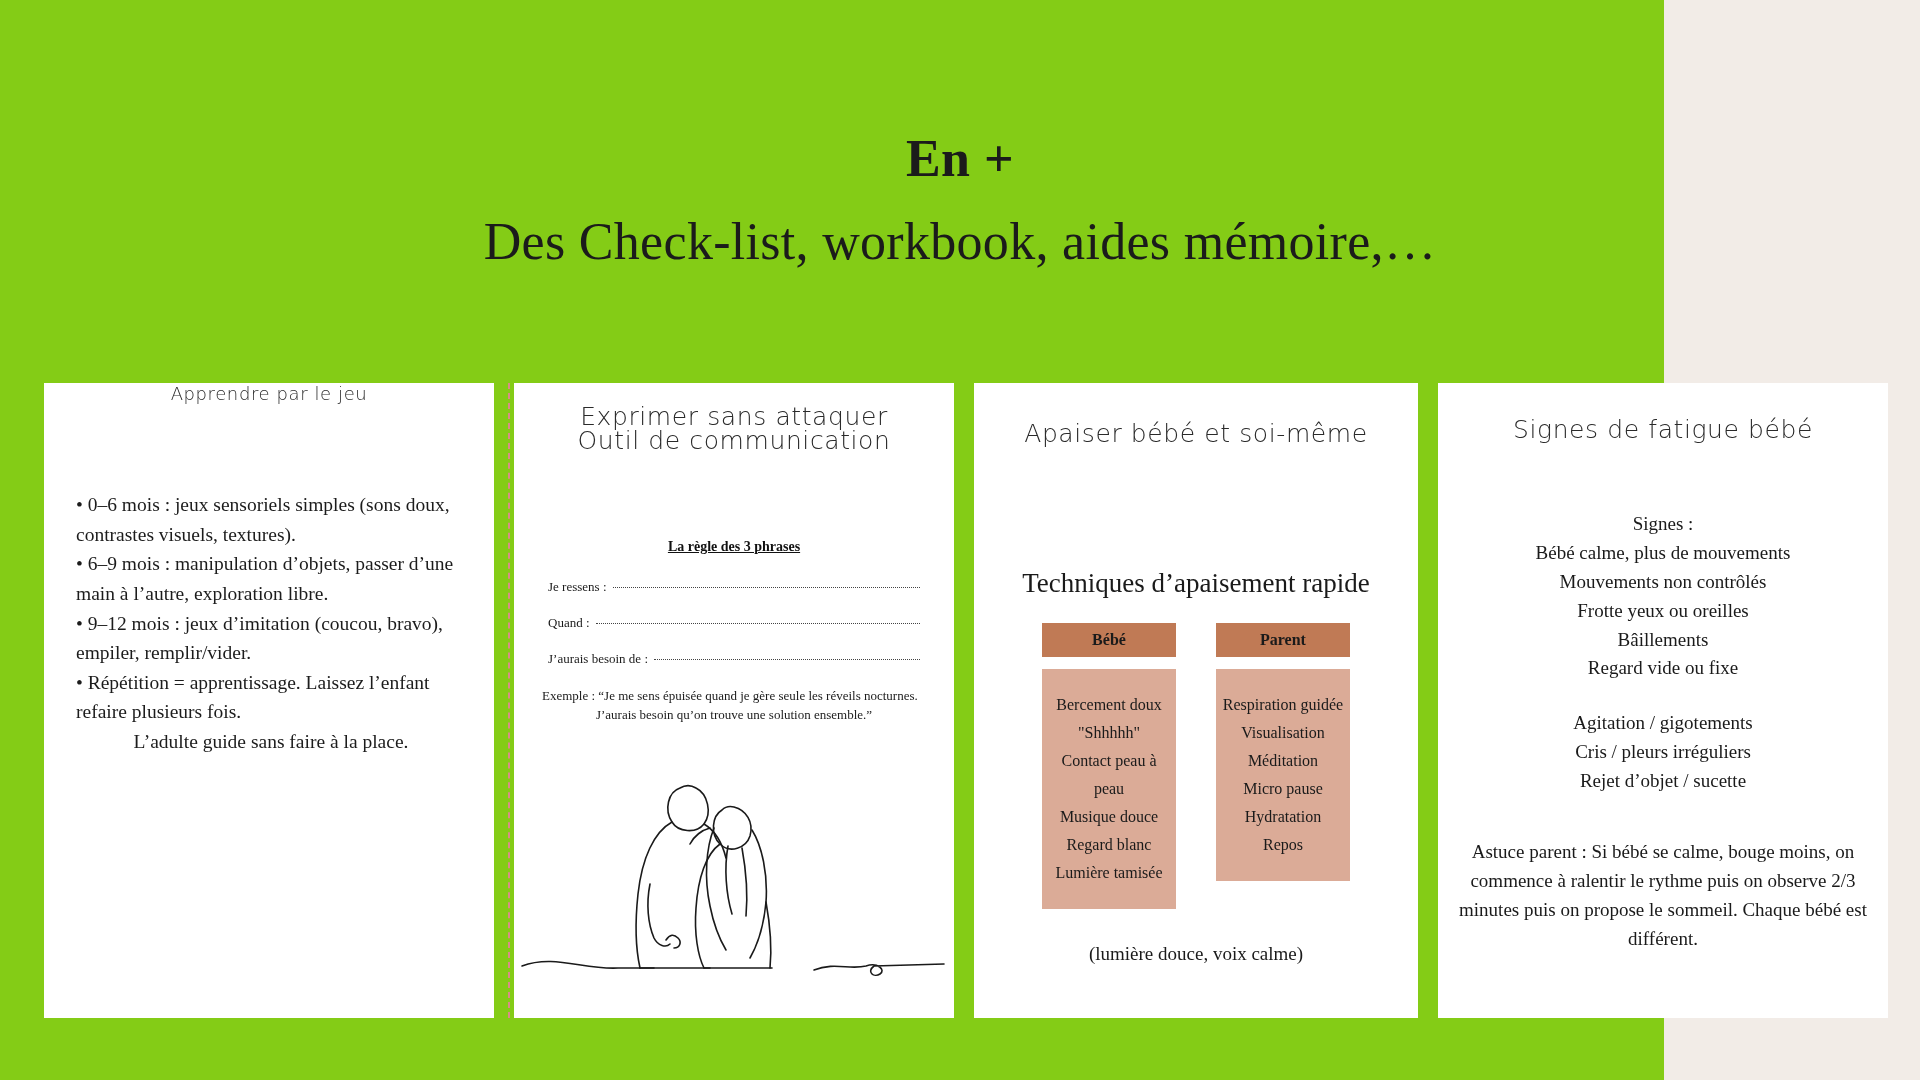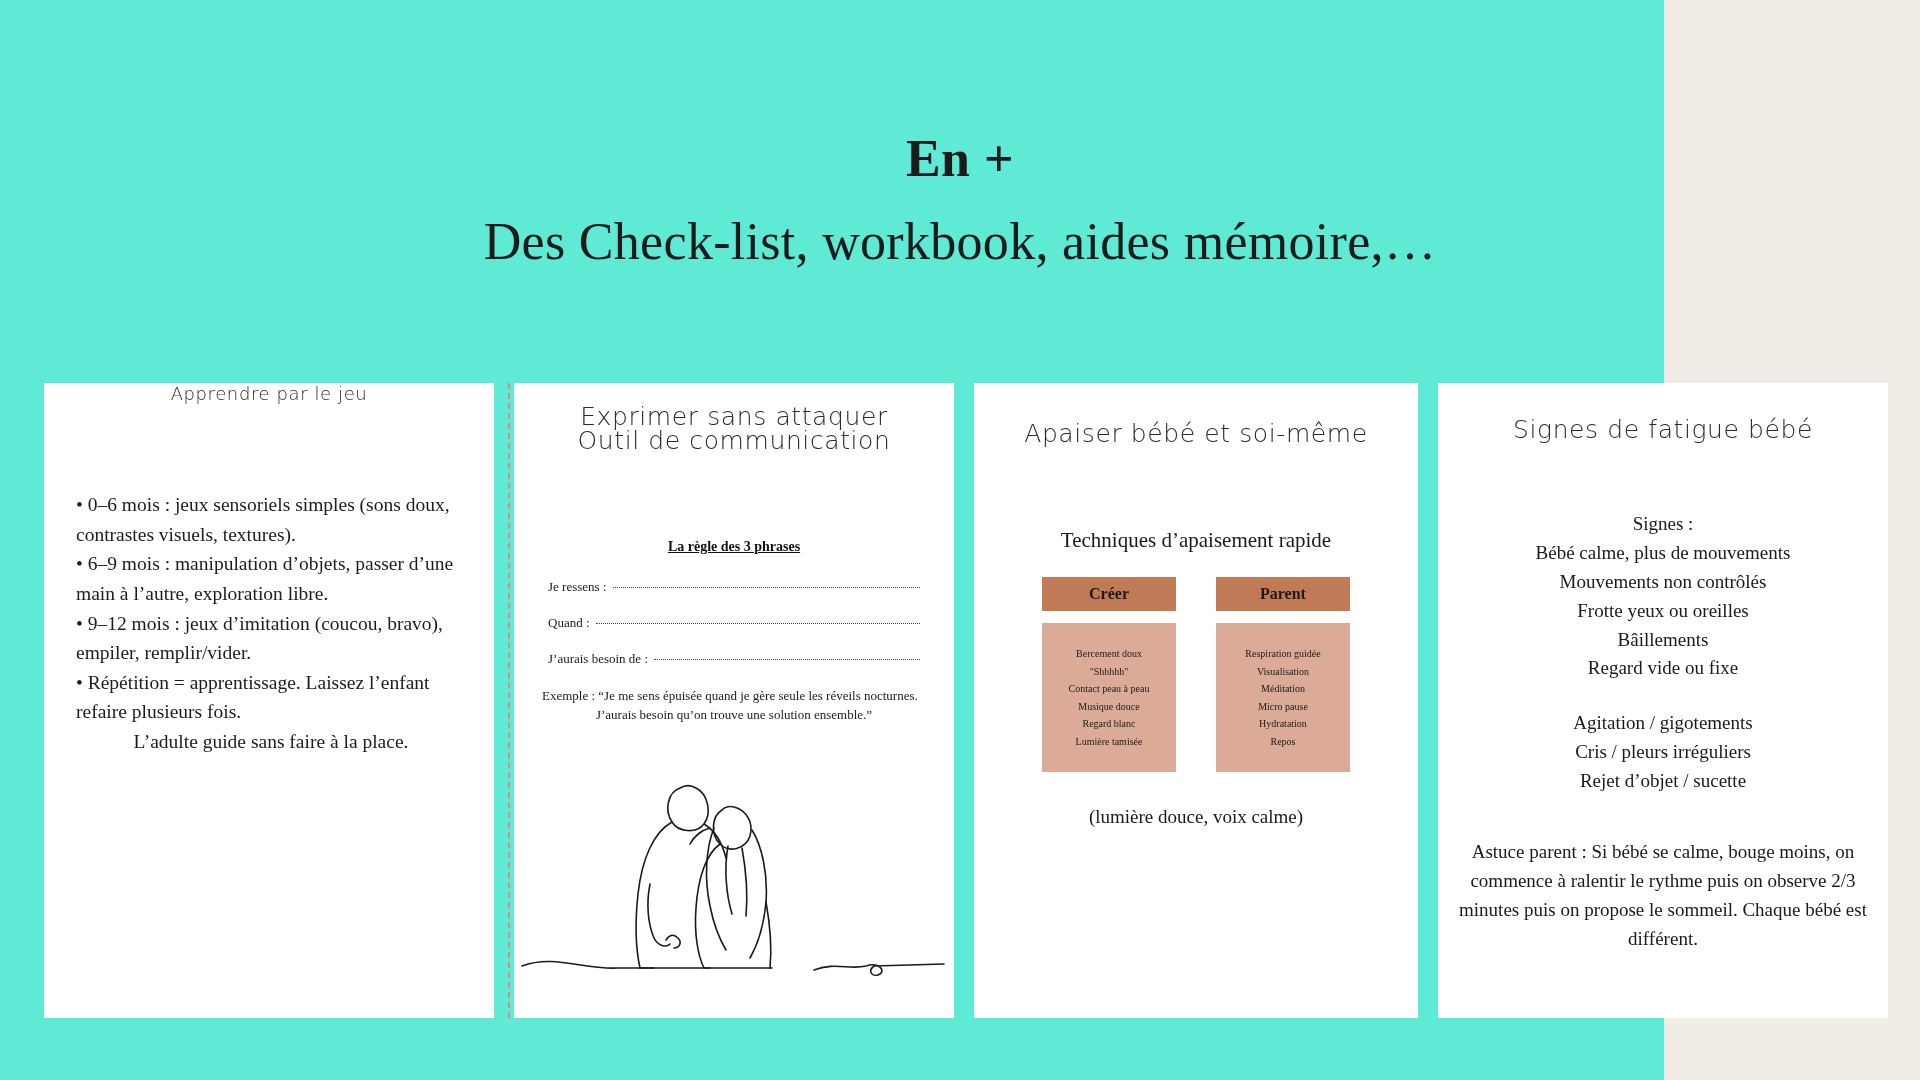--- a/index.html
+++ b/index.html
@@ -6,21 +6,21 @@
   html, body {
     margin: 0; padding: 0;
     width: 1920px; height: 1080px;
     background: #f2ece7;
     font-family: "Liberation Serif", serif;
     overflow: hidden;
   }
   #page {
     position: relative;
     width: 1664px; height: 1080px;
-    background: #5eead4;
+    background: #84cc16;
   }
 
   
   .header {
     position: absolute;
     top: 130px; left: 0; width: 1920px;
     text-align: center;
   }
   .header .line1 {
     font-family: "Liberation Serif", serif;
@@ -125,22 +125,22 @@
     position: absolute;
     top: 383px;
     left: 508px;
     width: 0; height: 635px;
     border-left: 2px dashed #d98c86;
   }
 
   
   .c3-sub {
     text-align: center;
-    font-size: 21px;
-    margin-top: 80px;
+    font-size: 27px;
+    margin-top: 120px;
     color: #1a1a1a;
   }
   .c3-cols {
     display: flex;
     justify-content: center;
     gap: 40px;
     margin-top: 24px;
   }
   .c3-col { width: 134px; }
   .c3-head {
@@ -149,21 +149,21 @@
     font-weight: 700;
     font-size: 16px;
     text-align: center;
     padding: 8px 0;
   }
   .c3-box {
     background: #dbab97;
     margin-top: 12px;
     padding: 22px 6px;
     text-align: center;
-    font-size: 10px;
+    font-size: 16px;
     line-height: 1.75;
     color: #1a1a1a;
     min-height: 145px;
   }
   .c3-foot {
     text-align: center;
     margin-top: 32px;
     font-size: 19px;
     line-height: 1.35;
     color: #1a1a1a;
@@ -270,21 +270,21 @@
         </svg>
       </div>
     </div>
 
     <div class="card card-3">
       <div class="card-title c3-title">Apaiser bébé et soi-même</div>
       <div class="c3-sub">Techniques d’apaisement rapide</div>
 
       <div class="c3-cols">
         <div class="c3-col">
-          <div class="c3-head">Créer</div>
+          <div class="c3-head">Bébé</div>
           <div class="c3-box">
             <div>Bercement doux</div>
             <div>"Shhhhh"</div>
             <div>Contact peau à peau</div>
             <div>Musique douce</div>
             <div>Regard blanc</div>
             <div>Lumière tamisée</div>
           </div>
         </div>
         <div class="c3-col">

